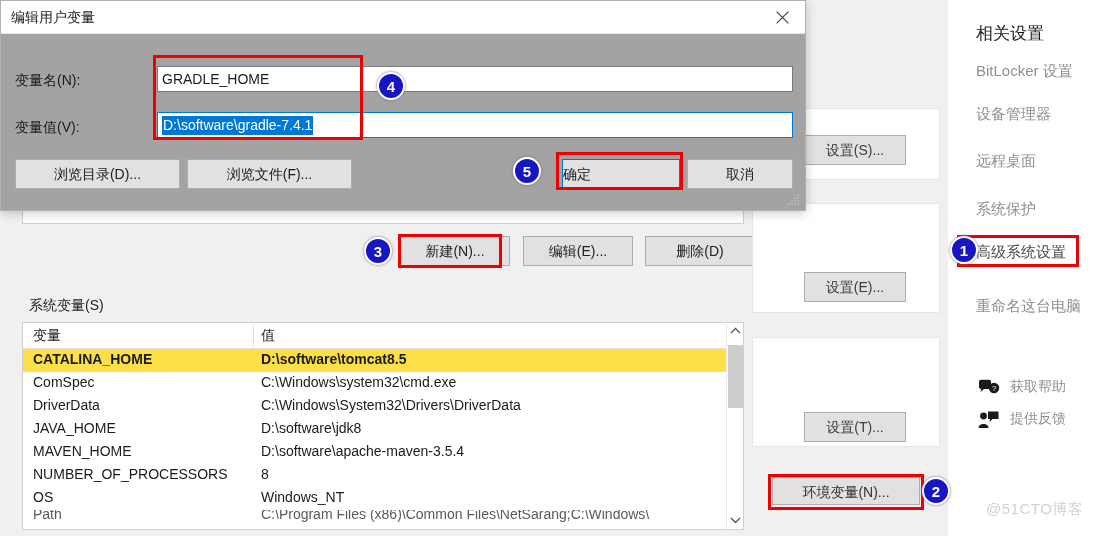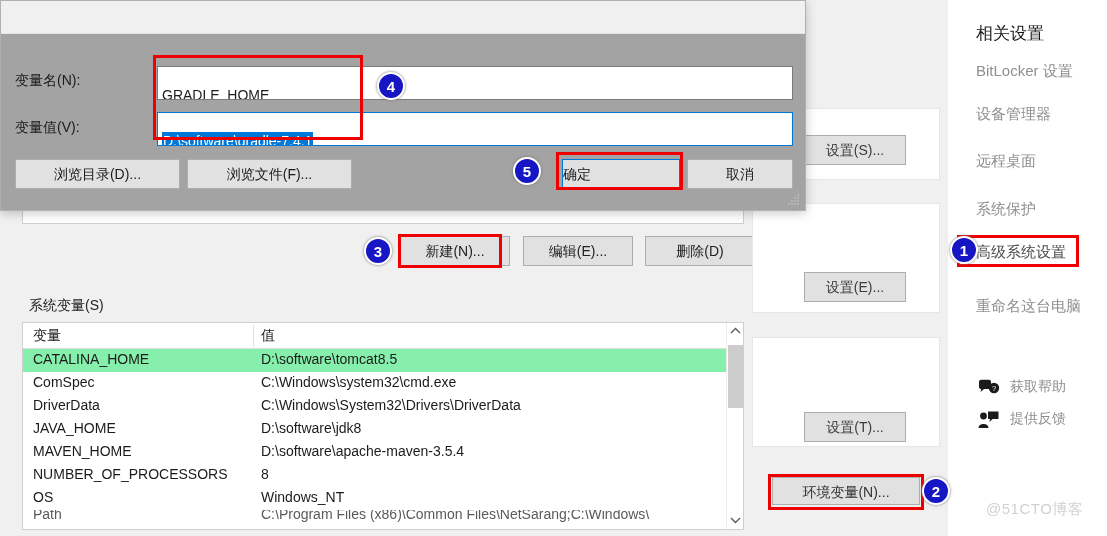--- a/index.html
+++ b/index.html
@@ -64,21 +64,21 @@
   .sys-header .th {
     position: absolute; top: 4px; font-size: 14px; color: #222;
   }
   .sys-header .th.v1 { left: 10px; }
   .sys-header .th.v2 { left: 238px; }
   .sys-header .divider {
     position: absolute; left: 230px; top: 2px; width: 1px; height: 22px; background: #e0e0e0;
   }
   .sys-rows { position: relative; }
   .sys-row { position: relative; height: 23px; white-space: nowrap; }
-  .sys-row.sel { background: #86efac; }
+  .sys-row.sel { background: #fde047; font-weight: bold; }
   .sys-row .cname {
     position: absolute; left: 10px; top: 2px; font-size: 14px; color: #1b1b1b;
     width: 222px; overflow: hidden;
   }
   .sys-row .cval {
     position: absolute; left: 238px; top: 2px; font-size: 14px; color: #1b1b1b;
     width: 450px; overflow: hidden;
   }
   .sys-row.clipped { height: 14px; overflow: hidden; }
   .sys-row.clipped .cname, .sys-row.clipped .cval { top: -4px; color: #5a5a5a; }
@@ -175,21 +175,21 @@
     background: #a3a3a3; border-top: 1px solid #e4e4e4;
   }
   .dlg-label {
     position: absolute; font-size: 14px; color: #1b1b1b;
   }
   .lbl-name { left: 14px; top: 38px; }
   .lbl-val  { left: 14px; top: 85px; }
   .dlg-input {
     position: absolute; height: 26px; background: #ffffff;
     border: 1px solid #7a7a7a; font-size: 14px; color: #1b1b1b;
-    padding: 16px 4px; line-height: 24px; overflow: hidden; white-space: nowrap;
+    padding: 0 4px; line-height: 24px; overflow: hidden; white-space: nowrap;
   }
   .inp-name { left: 156px; top: 32px; width: 636px; }
   .inp-val  { left: 156px; top: 78px; width: 636px; border-color:#0078d7; }
   .inp-val .sel-text {
     background: #0078d7; color: #ffffff; padding: 1px 1px 2px 1px;
   }
   .dlg-browse {
     position: absolute; height: 30px; background: #e1e1e1; border: 1px solid #adadad;
     font-size: 14px; color: #1b1b1b; text-align: center; line-height: 28px;
   }
@@ -353,20 +353,28 @@
           <path d="M10 0.5 L20.5 0.5 L20.5 8 L14.5 8 L11.5 11 L12 8 L10 8 Z" fill="#1b1b1b"></path>
         </svg>
       </span>
       <span class="lbl">提供反馈</span>
     </div>
 
     <div class="watermark">@51CTO博客</div>
   </div>
 
   <div class="dialog">
+    <div class="dlg-titlebar">
+      <div class="dlg-title">编辑用户变量</div>
+      <div class="dlg-close">
+        <svg width="13" height="13" viewBox="0 0 13 13" style="vertical-align:middle;">
+          <path d="M0.6 0.6 L12.4 12.4 M12.4 0.6 L0.6 12.4" stroke="#3b3b3b" stroke-width="1.1"></path>
+        </svg>
+      </div>
+    </div>
 
     <div class="dlg-body">
       <div class="dlg-label lbl-name">变量名(N):</div>
       <div class="dlg-label lbl-val">变量值(V):</div>
 
       <div class="dlg-input inp-name">GRADLE_HOME</div>
       <div class="dlg-input inp-val">
         <span class="sel-text">D:\software\gradle-7.4.1</span>
       </div>
 

